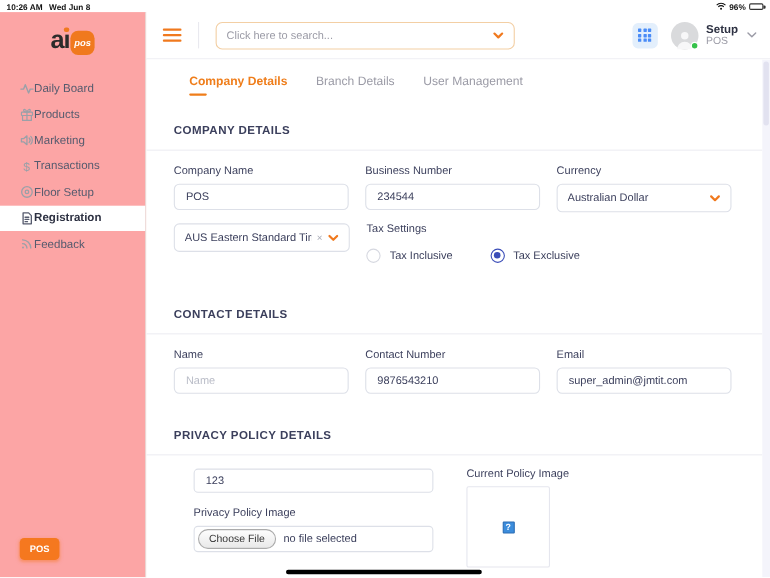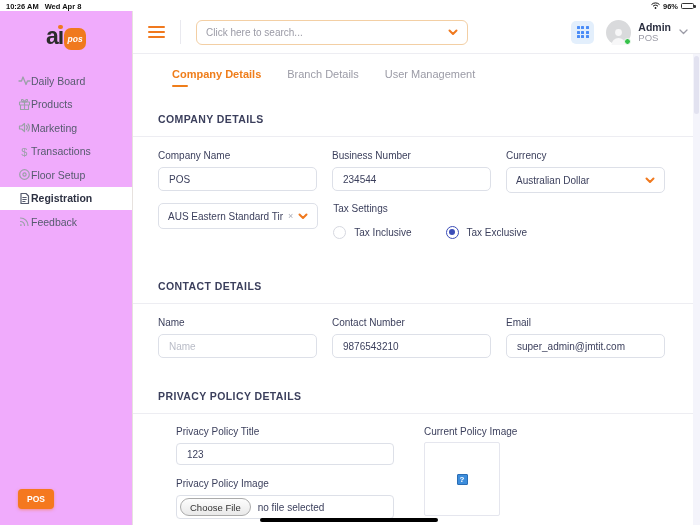--- a/index.html
+++ b/index.html
@@ -12,21 +12,21 @@
   .sb-left { display:flex; gap:6px; }
   .sb-right { display:flex; align-items:center; gap:3px; }
   .battery { width:13px; height:6px; border:1px solid #333; border-radius:1.5px; position:relative; padding:0.5px; }
   .battery .fill { height:100%; width:90%; background:#111; border-radius:1px; }
   .battery:after { content:""; position:absolute; right:-2.5px; top:1.25px; width:1.5px; height:2.5px; background:#333; border-radius:0 1px 1px 0; }
 
   
   .app { display:flex; height:514px; }
 
   
-  .sidebar { width:133px; background:#f0abfc; border-right:1px solid #e7e2de; display:flex; flex-direction:column; }
+  .sidebar { width:133px; background:#fca5a5; border-right:1px solid #e7e2de; display:flex; flex-direction:column; }
   .logo { height:50px; display:flex; align-items:center; justify-content:center; gap:1px; }
   .logo-ai { font-size:23px; font-weight:bold; color:#2b2b2b; letter-spacing:-1px; position:relative; }
   .logo-ai .idot { position:absolute; right:0.5px; top:2px; width:4.5px; height:4.5px; background:#f0791e; border-radius:50%; }
   .logo-badge { width:22px; height:22px; background:#f0791e; border-radius:7px; color:#fff; font-size:8.5px; font-style:italic; font-weight:bold; display:flex; align-items:center; justify-content:center; margin-top:6px; }
   .nav { padding-top:8px; }
   .nav-item { height:23.5px; display:flex; align-items:center; padding-left:18px; font-size:10.5px; color:#565b6e; cursor:pointer; }
   .nav-item svg, .nav-item .icon { flex:0 0 13px; }
   .nav-item.active { background:#ffffff; font-weight:bold; color:#2d3142; }
   .side-spacer { flex:1; }
   .pos-btn { margin:0 0 16px 18px; width:36px; height:20px; background:#f5781f; border:none; border-radius:4px; color:#fff; font-size:8.5px; font-weight:bold; box-shadow:0 1px 3px rgba(245,120,31,.5); cursor:pointer; font-family:"Liberation Sans",sans-serif; }
@@ -88,21 +88,21 @@
   .home-indicator { position:absolute; left:260px; bottom:3px; width:178px; height:4.5px; background:#000; border-radius:3px; }
 </style>
 </head>
 <body>
 
 <div class="screen">
 
   <div class="statusbar">
     <div class="sb-left">
       <span>10:26 AM</span>
-      <span>Wed Apr 8</span>
+      <span>Wed Jun 8</span>
     </div>
     <div class="sb-right">
       <span>
         <svg width="9" height="7" viewBox="0 0 9 7">
             <path d="M0.5 2.6 A5.6 5.6 0 0 1 8.5 2.6" fill="none" stroke="#111" stroke-width="1"></path>
             <path d="M2 4.3 A3.3 3.3 0 0 1 7 4.3" fill="none" stroke="#111" stroke-width="1"></path>
             <circle cx="4.5" cy="6" r="0.9" fill="#111"></circle>
           </svg>
       </span>
       <span>96%</span>
@@ -202,21 +202,21 @@
             <i></i>
           </button>
         <div class="avatar">
           <svg width="19" height="19" viewBox="0 0 19 19">
               <circle cx="9.5" cy="6.5" r="3.4" fill="#f7f7f8"></circle>
               <path d="M2.5 19a7 7 0 0 1 14 0z" fill="#f7f7f8"></path>
             </svg>
           <span class="dot"></span>
         </div>
         <div class="userblk">
-          <div class="user-name">Admin</div>
+          <div class="user-name">Setup</div>
           <div class="user-role">POS</div>
         </div>
         <svg class="tb-chevron" width="9" height="6" viewBox="0 0 9 6">
             <polyline points="1,1 4.5,4.5 8,1" fill="none" stroke="#9b9ba6" stroke-width="1.3" stroke-linecap="round" stroke-linejoin="round"></polyline>
           </svg>
       </div>
 
       <div class="content">
         <div class="scroll-track">
             <div class="scroll-thumb"></div>
@@ -292,21 +292,20 @@
             <label class="flabel">Email</label>
             <input class="tinput" type="text" value="super_admin@jmtit.com" style="">
           </div>
         </div>
 
         <div class="sec-head" style="margin-top:32px;">PRIVACY POLICY DETAILS</div>
         <div class="sec-div"></div>
 
         <div class="priv-row">
           <div class="priv-left">
-            <label class="flabel">Privacy Policy Title</label>
             <input class="mini-input" type="text" value="123" style="">
             <label class="flabel" style="margin-top:13px;">Privacy Policy Image</label>
             <div class="filebox">
               <button class="choose-btn">Choose File</button>
               <span class="file-status">no file selected</span>
             </div>
           </div>
           <div>
             <label class="flabel" style="margin-bottom:5px;">Current Policy Image</label>
             <div class="img-box">

